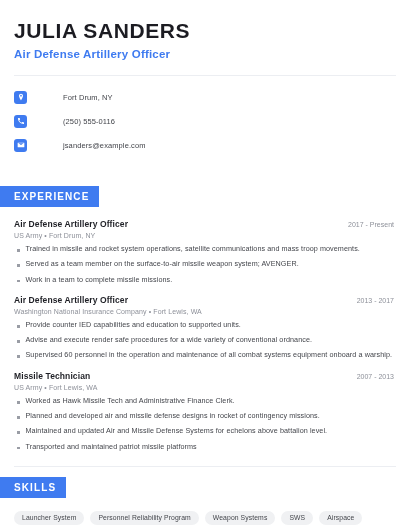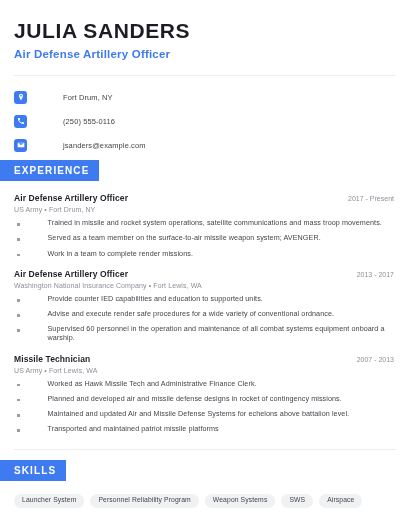--- a/index.html
+++ b/index.html
@@ -78,21 +78,21 @@
     display: inline-block;
     background: #3f7bf0;
     color: #ffffff;
     font-size: 10px;
     font-weight: bold;
     letter-spacing: 1.1px;
     padding: 5px 10px 5px 10px;
     margin-left: -14px;
     padding-left: 14px;
   }
-  .section-wrap { margin-top: 6px; }
+  .section-wrap { margin-top: 32px; }
 
   
   .exp-list { margin-top: 12px; }
   .exp-item { margin-bottom: 11px; }
   .exp-head {
     display: flex;
     justify-content: space-between;
     align-items: baseline;
   }
   .exp-role {
@@ -111,21 +111,20 @@
     font-size: 7px;
     color: #8d9099;
     margin-top: 3px;
     letter-spacing: 0.1px;
   }
   .bullets { margin-top: 6px; }
   .bullet {
     display: flex;
     align-items: flex-start;
     margin-bottom: 6.5px;
-    gap: 22px;
   }
   .bullet-dot {
     width: 2.5px;
     height: 2.5px;
     background: #9a9da5;
     margin: 4px 6px 0 3px;
     flex: 0 0 auto;
   }
   .bullet-text {
     font-size: 7.2px;
@@ -210,21 +209,21 @@
           <div class="bullet">
             <span class="bullet-dot"></span>
             <span class="bullet-text">Trained in missile and rocket system operations, satellite communications and mass troop movements.</span>
           </div>
           <div class="bullet">
             <span class="bullet-dot"></span>
             <span class="bullet-text">Served as a team member on the surface-to-air missile weapon system; AVENGER.</span>
           </div>
           <div class="bullet">
             <span class="bullet-dot"></span>
-            <span class="bullet-text">Work in a team to complete render missions.</span>
+            <span class="bullet-text">Work in a team to complete missile missions.</span>
           </div>
         </div>
       </div>
 
       <div class="exp-item">
         <div class="exp-head">
           <span class="exp-role">Air Defense Artillery Officer</span>
           <span class="exp-dates">2013 - 2017</span>
         </div>
         <div class="exp-org">Washington National Insurance Company  •  Fort Lewis, WA</div>

